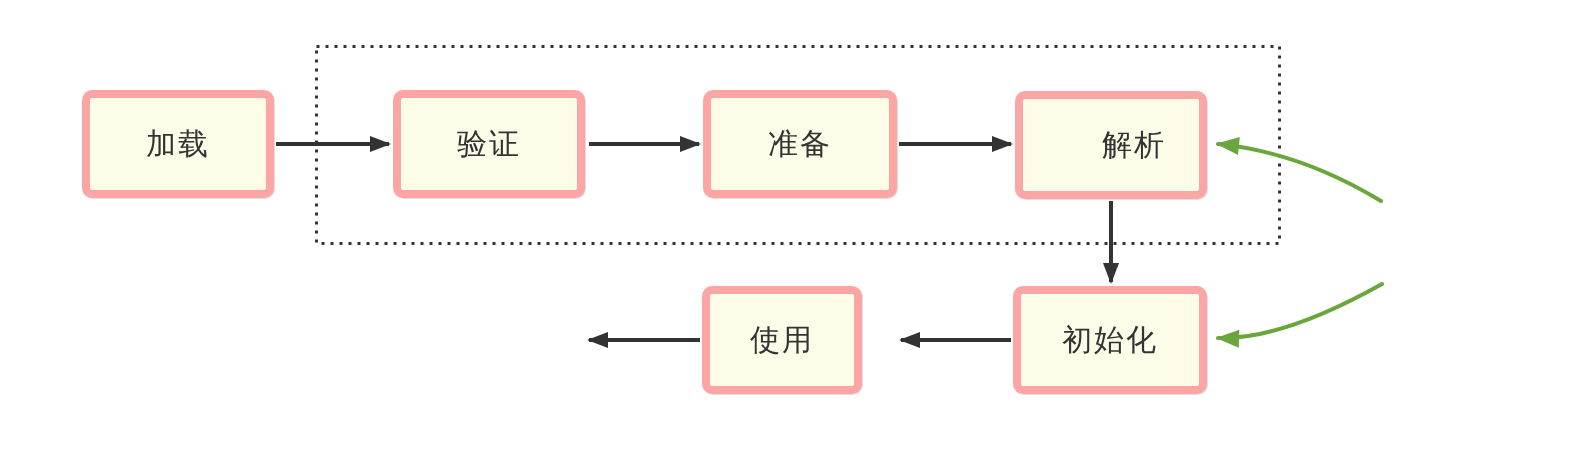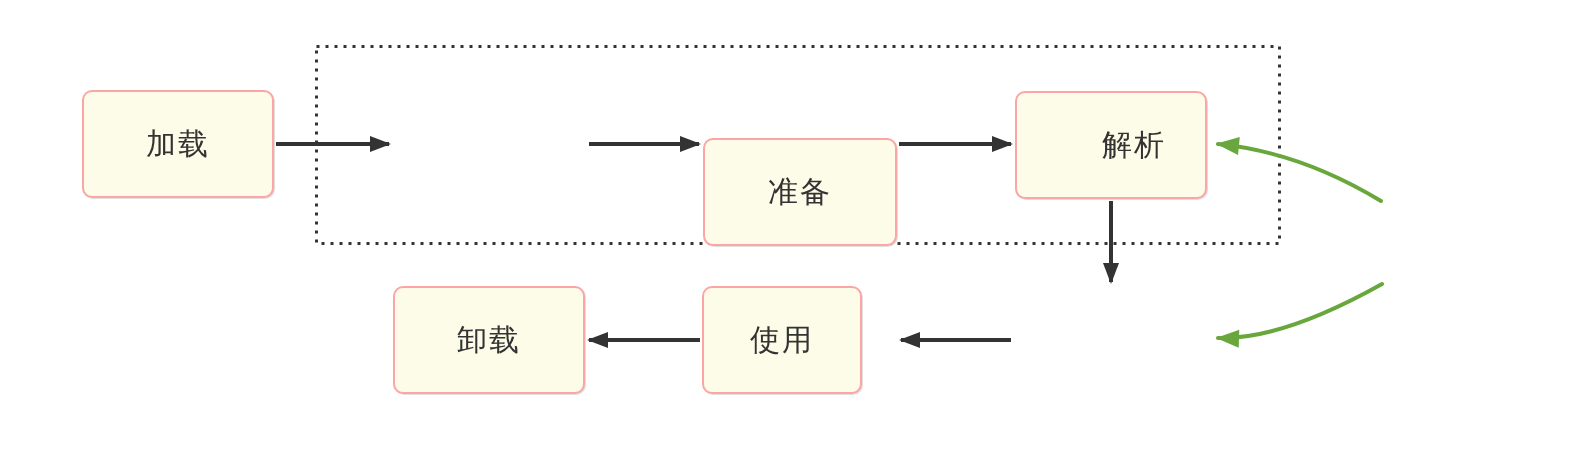--- a/index.html
+++ b/index.html
@@ -19,33 +19,33 @@
     position: absolute;
     left: 0;
     top: 0;
     width: 1584px;
     height: 452px;
   }
   .node {
     position: absolute;
     box-sizing: border-box;
     background: #fcfce8;
-    border: 2px solid #fca5a5;
+    border: 8px solid #fca5a5;
     border-radius: 10px;
     display: flex;
     align-items: center;
     justify-content: center;
     font-size: 30px;
     letter-spacing: 2px;
     color: #333333;
     box-shadow: 1px 1px 0 rgba(0,0,0,0.12);
   }
   .n-load       { left:  82px; top:  90px; width: 192px; height: 108px; }
   .n-verify     { left: 393px; top:  90px; width: 192px; height: 108px; }
-  .n-prepare    { left: 703px; top:  90px; width: 194px; height: 108px; margin-top: 48px; }
+  .n-prepare    { left: 703px; top:  90px; width: 194px; height: 108px; }
   .n-resolve    { left: 1015px; top:  91px; width: 192px; height: 108px; padding-left: 46px; }
   .n-initialize { left: 1013px; top: 286px; width: 194px; height: 108px; }
   .n-use        { left: 702px; top: 286px; width: 160px; height: 108px; }
   .n-unload     { left: 393px; top: 286px; width: 192px; height: 108px; }
   .annotation {
     position: absolute;
     left: 1284px;
     top: 205px;
     width: 240px;
     text-align: center;
@@ -77,19 +77,20 @@
     <path d="M 899 144 L 1011 144" stroke="#333333" stroke-width="4" fill="none" marker-end="url(#ah-black)"></path>
     <path d="M 1111 201 L 1111 282" stroke="#333333" stroke-width="4" fill="none" marker-end="url(#ah-black)"></path>
     <path d="M 1011 340 L 901 340" stroke="#333333" stroke-width="4" fill="none" marker-end="url(#ah-black)"></path>
     <path d="M 700 340 L 589 340" stroke="#333333" stroke-width="4" fill="none" marker-end="url(#ah-black)"></path>
 
     <path d="M 1381 201 Q 1300 152 1218 144" stroke="#69a73c" stroke-width="4" fill="none" stroke-linecap="round" marker-end="url(#ah-green)"></path>
     <path d="M 1382 284 Q 1282 340 1218 338" stroke="#69a73c" stroke-width="4" fill="none" stroke-linecap="round" marker-end="url(#ah-green)"></path>
   </svg>
 
   <div class="node n-load">加载</div>
+  <div class="node n-verify">验证</div>
   <div class="node n-prepare">准备</div>
   <div class="node n-resolve">解析</div>
+  <div class="node n-initialize">初始化</div>
   <div class="node n-use">使用</div>
-  <div class="node n-unload">卸载</div>
 
 
 </div>
 
 </body></html>

